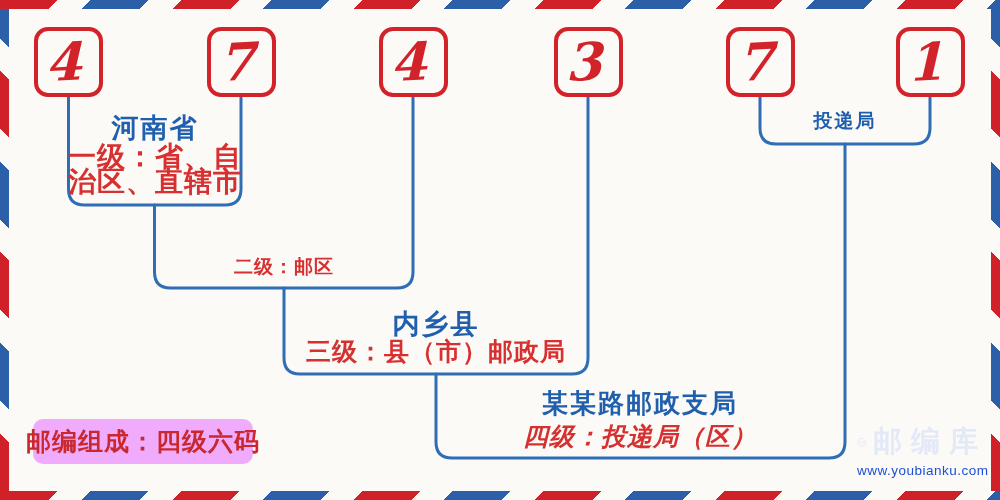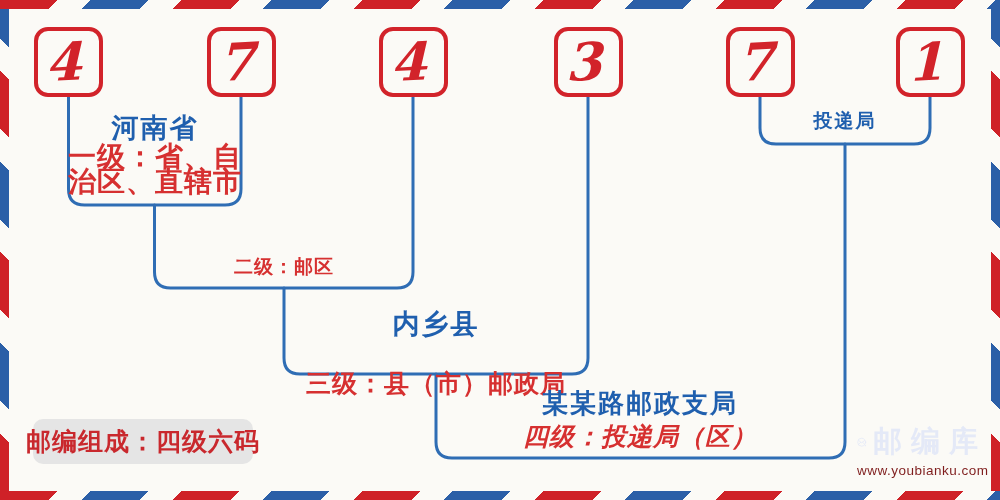--- a/index.html
+++ b/index.html
@@ -48,42 +48,42 @@
        font-weight:bold;text-align:center;}
   .lbl-blue{color:#1f5fae;}
   .lbl-red{color:#d63030;}
   .place{font-size:27px;letter-spacing:2px;}
   .desc{font-size:28px;letter-spacing:1px;}
   .l1-place{left:155px;top:128px;}
   .l1-desc1{left:155px;top:157px;}
   .l1-desc2{left:155px;top:182px;}
   .l2-desc{left:284px;top:267px;font-size:19px;}
   .l3-place{left:436px;top:324px;text-align:right;}
-  .l3-desc{left:436px;top:351px;font-size:25px;margin-top:32px;}
+  .l3-desc{left:436px;top:351px;font-size:25px;}
   .l4-place{left:640px;top:403px;font-size:26px;}
   .l4-desc{left:640px;top:436px;font-size:25px;font-style:italic;}
   .ld-label{left:845px;top:121px;font-size:19px;}
   
   .badge{
     position:absolute;left:33px;top:419px;width:220px;height:45px;
-    background:#e5e5e5;border-radius:10px;
+    background:#f0abfc;border-radius:10px;
     display:flex;align-items:center;justify-content:center;
   }
   .badge span{
     font-weight:bold;font-size:25px;color:#c9282d;letter-spacing:1px;white-space:nowrap;
   }
   
   .watermark{position:absolute;left:857px;top:422px;width:130px;}
   .wm-row{display:flex;align-items:center;}
   .wm-brand{
     font-weight:bold;font-size:29px;color:#e4e9f7;
     letter-spacing:9px;margin-left:6px;white-space:nowrap;
   }
   .wm-url{
-    font-size:13.5px;color:#7f1d1d;letter-spacing:0.5px;margin-top:1px;white-space:nowrap;
+    font-size:13.5px;color:#1d4ed8;letter-spacing:0.5px;margin-top:1px;white-space:nowrap;
   }
 </style>
 </head>
 <body>
 
 <div id="frame">
 
   <div class="band band-h band-top"></div>
   <div class="band band-h band-bottom"></div>
   <div class="band band-v band-left"></div>

